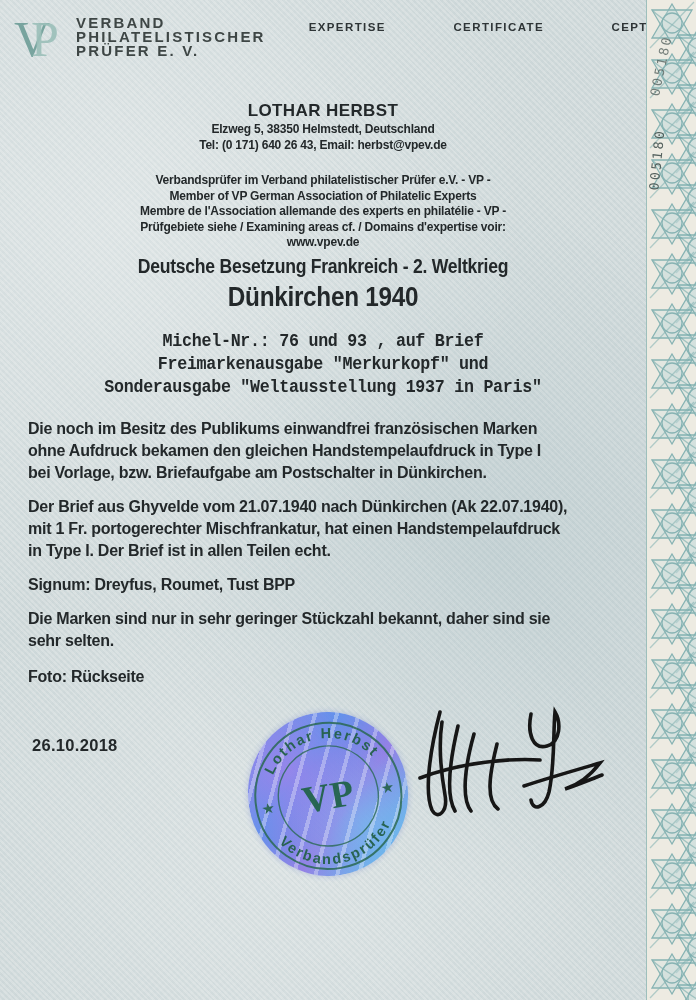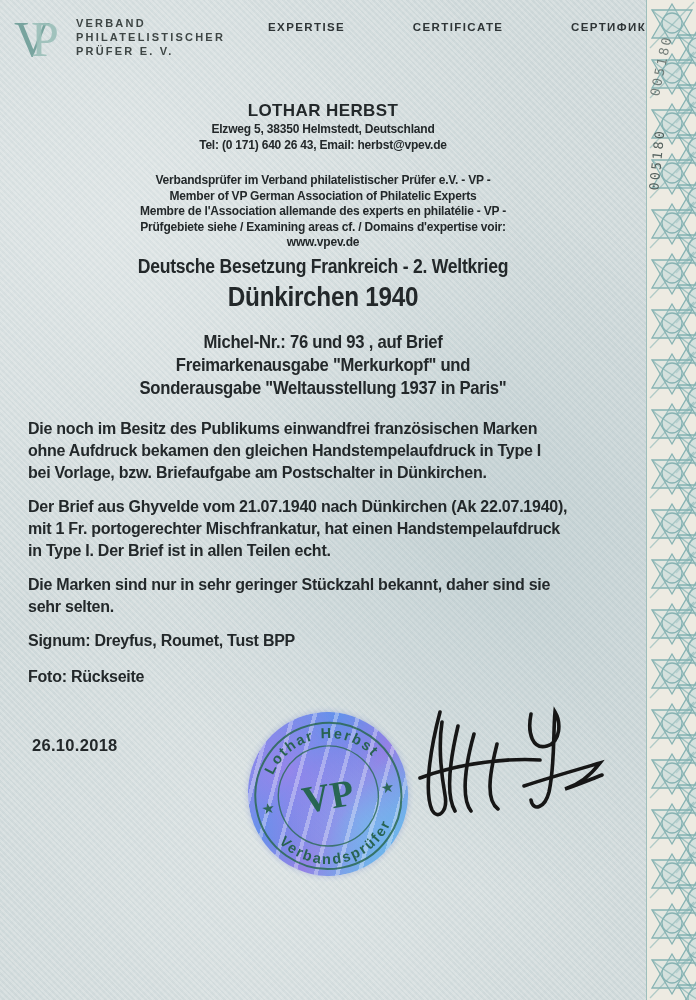--- a/index.html
+++ b/index.html
@@ -11,38 +11,38 @@
     background-image:
       radial-gradient(circle at 18% 22%, rgba(255,255,255,.30), rgba(255,255,255,0) 42%),
       radial-gradient(circle at 72% 55%, rgba(160,184,190,.28), rgba(160,184,190,0) 46%),
       radial-gradient(circle at 40% 85%, rgba(255,255,255,.22), rgba(255,255,255,0) 38%),
       repeating-linear-gradient(45deg, rgba(255,255,255,.10) 0 2px, rgba(148,174,180,.10) 2px 4px),
       repeating-linear-gradient(-45deg, rgba(255,255,255,.07) 0 3px, rgba(0,0,0,0) 3px 6px);
   }
   
   .brand-row{position:absolute;top:12px;left:14px;right:50px;display:flex;align-items:flex-start;}
   .monogram{flex:0 0 58px;height:52px;}
-  .org{margin-left:4px;padding-top:4px;font-size:11px;font-weight:700;letter-spacing:2.2px;
+  .org{margin-left:4px;padding-top:4px;font-size:15px;font-weight:700;letter-spacing:2.2px;
        line-height:14px;color:#3e4645;}
   .certwords{margin-left:auto;padding-top:8px;font-size:11.5px;font-weight:700;
        letter-spacing:1.4px;color:#2e3436;white-space:nowrap;margin-right:36px;}
   .certwords span{margin-left:20px;padding-left:43px;}
   .certwords span:first-child{margin-left:0;}
   
   .expert{position:absolute;top:100px;left:0;width:646px;text-align:center;}
   .expert-name{font-size:17px;font-weight:700;letter-spacing:.4px;line-height:22px;}
   .expert-line{font-size:12px;font-weight:700;line-height:15.5px;letter-spacing:-.2px;}
   .expert-roles{margin-top:20px;}
   
   .subject{position:absolute;top:254px;left:0;width:646px;text-align:center;}
   .subject-cat{font-size:20px;font-weight:700;line-height:24px;letter-spacing:-.3px;
        transform:scaleX(.88);transform-origin:center;}
   .subject-title{font-size:27px;font-weight:700;line-height:34px;margin-top:2px;
        transform:scaleX(.9);transform-origin:center;letter-spacing:-.3px;}
-  .subject-lines{margin-top:16px;}
+  .subject-lines{margin-top:16px;font-family:Liberation Mono, monospace;}
   .subject-line{font-size:18.5px;font-weight:700;line-height:23px;letter-spacing:-.3px;
        transform:scaleX(.9);transform-origin:center;}
   
   .bodytext{position:absolute;top:418px;left:28px;width:606px;}
   .para{margin:0 0 12px 0;}
   .bline{font-size:16px;font-weight:700;line-height:22px;letter-spacing:-.25px;}
   .signum{margin-top:2px;}
   .foto{margin-top:14px;}
   
   .issue-date{position:absolute;top:736px;left:32px;font-size:16.5px;font-weight:700;letter-spacing:.3px;}
@@ -115,26 +115,26 @@
     <div class="para">
       <div class="bline">Die noch im Besitz des Publikums einwandfrei französischen Marken</div>
       <div class="bline">ohne Aufdruck bekamen den gleichen Handstempelaufdruck in Type I</div>
       <div class="bline">bei Vorlage, bzw. Briefaufgabe am Postschalter in Dünkirchen.</div>
     </div>
     <div class="para">
       <div class="bline">Der Brief aus Ghyvelde vom 21.07.1940 nach Dünkirchen (Ak 22.07.1940),</div>
       <div class="bline">mit 1 Fr. portogerechter Mischfrankatur, hat einen Handstempelaufdruck</div>
       <div class="bline">in Type I. Der Brief ist in allen Teilen echt.</div>
     </div>
+    <div class="para signum">
+      <div class="bline">Signum:  Dreyfus, Roumet, Tust BPP</div>
+    </div>
     <div class="para">
       <div class="bline">Die Marken sind nur in sehr geringer Stückzahl bekannt, daher sind sie</div>
       <div class="bline">sehr selten.</div>
-    </div>
-    <div class="para signum">
-      <div class="bline">Signum:  Dreyfus, Roumet, Tust BPP</div>
     </div>
     <div class="para foto">
       <div class="bline">Foto:  Rückseite</div>
     </div>
   </div>
 
   <div class="issue-date">26.10.2018</div>
 
   <div class="seal">
     <svg viewBox="0 0 160 164">

